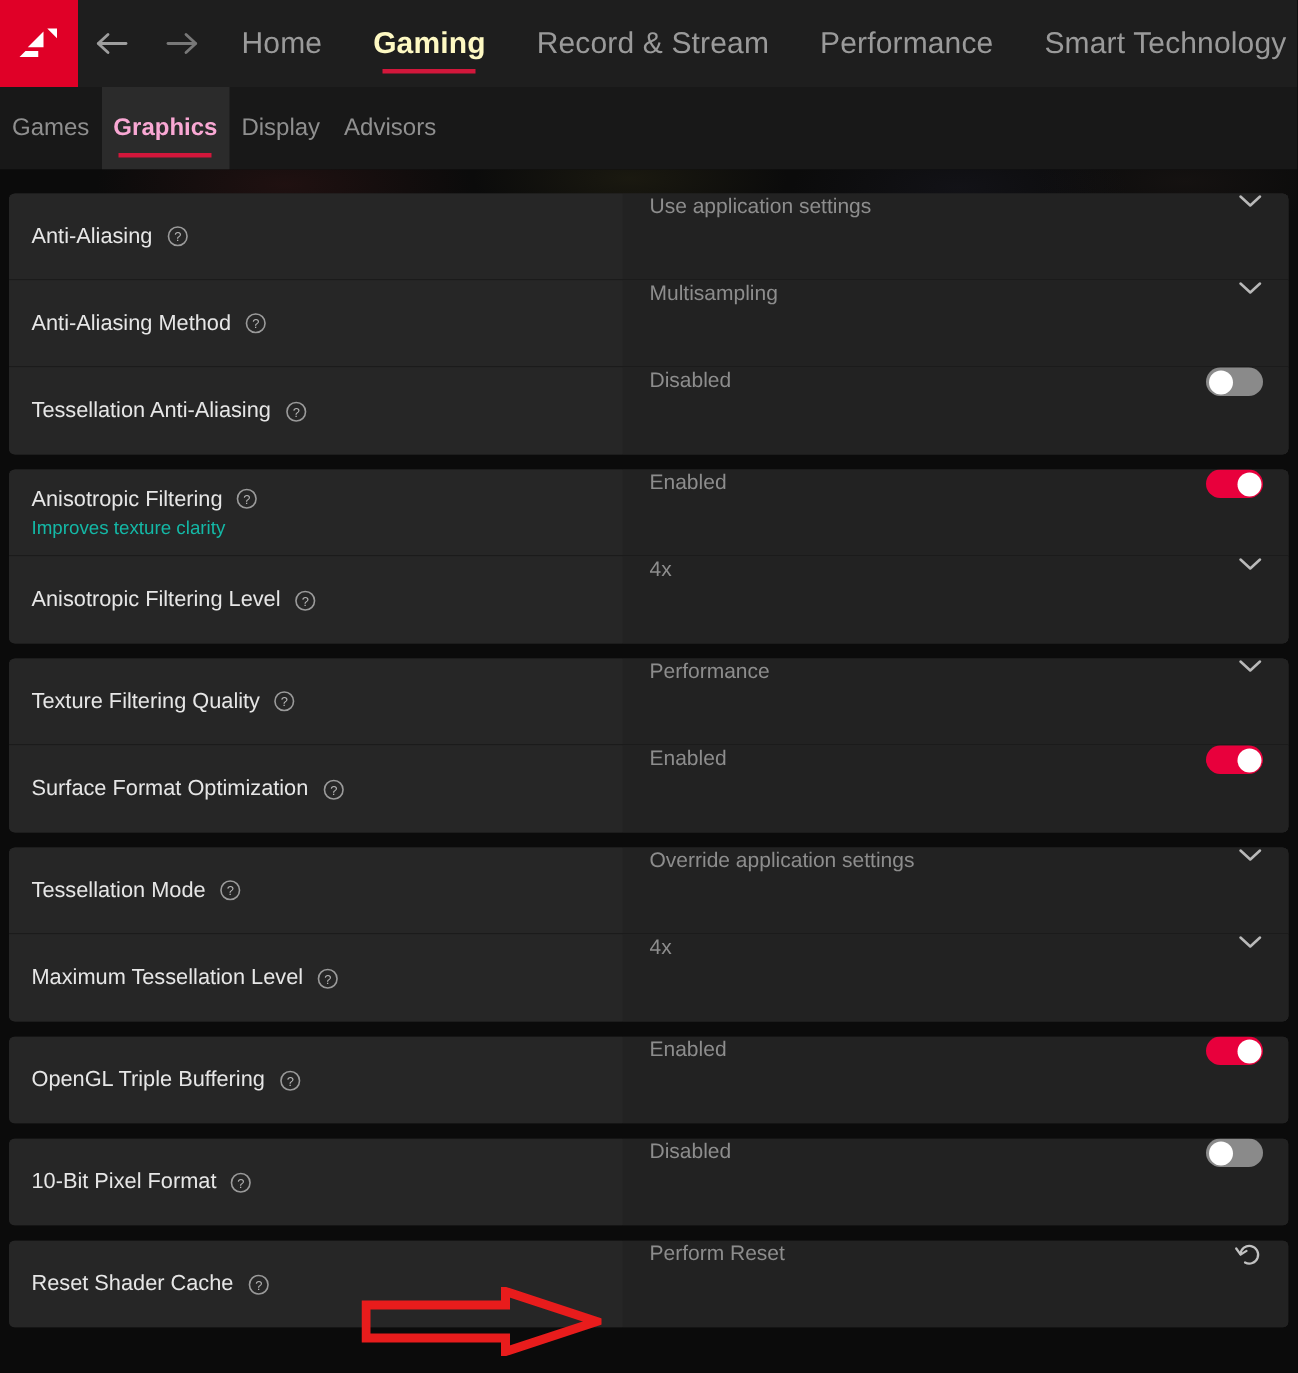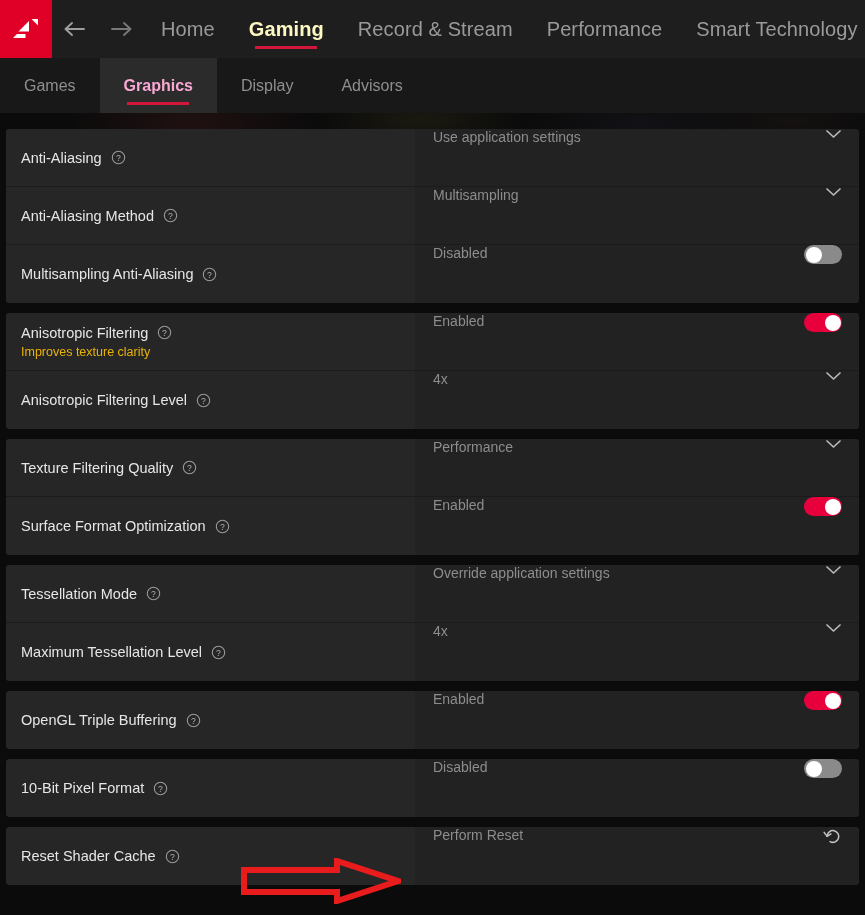--- a/index.html
+++ b/index.html
@@ -91,21 +91,21 @@
     height: 55px;
     background: #181818;
     width: 100%;
   }
 
   .sub-item {
     position: relative;
     height: 55px;
     display: flex;
     align-items: center;
-    padding: 0 24px;
+    padding: 0 8px;
     font-size: 16px;
     color: #8f8f8f;
     white-space: nowrap;
   }
   .sub-item.active {
     color: #f9a8d4;
     font-weight: bold;
     background: #2b2b2b;
   }
   .sub-item.active::after {
@@ -174,21 +174,21 @@
   }
 
   .row-label {
     font-size: 14.5px;
     color: #e6e6e6;
     white-space: nowrap;
   }
 
   .row-sublabel {
     font-size: 12.5px;
-    color: #eab308;
+    color: #14b8a6;
     margin-top: 4px;
   }
 
   .help-icon {
     width: 15px;
     height: 15px;
     flex: 0 0 15px;
     display: block;
   }
 
@@ -335,21 +335,21 @@
               <span>
                 <svg class="chevron" viewBox="0 0 17 10">
                   <path d="M2 2 L8.5 8 L15 2" fill="none" stroke="#b9b9b9" stroke-width="1.7" stroke-linecap="round" stroke-linejoin="round"></path>
                 </svg>
               </span>
             </div>
           </div>
           <div class="row">
             <div class="row-left">
               <div class="row-label-line">
-                <span class="row-label">Multisampling Anti-Aliasing</span>
+                <span class="row-label">Tessellation Anti-Aliasing</span>
                 <span>
                   <svg class="help-icon" viewBox="0 0 16 16">
                     <circle cx="8" cy="8" r="6.6" fill="none" stroke="#9a9a9a" stroke-width="1.15"></circle>
                     <text x="8" y="11.4" text-anchor="middle" font-size="9.2" fill="#b4b4b4" font-family="Liberation Sans, sans-serif">?</text>
                   </svg>
                 </span>
               </div>
             </div>
             <div class="row-right">
               <span class="row-value">Disabled</span>

